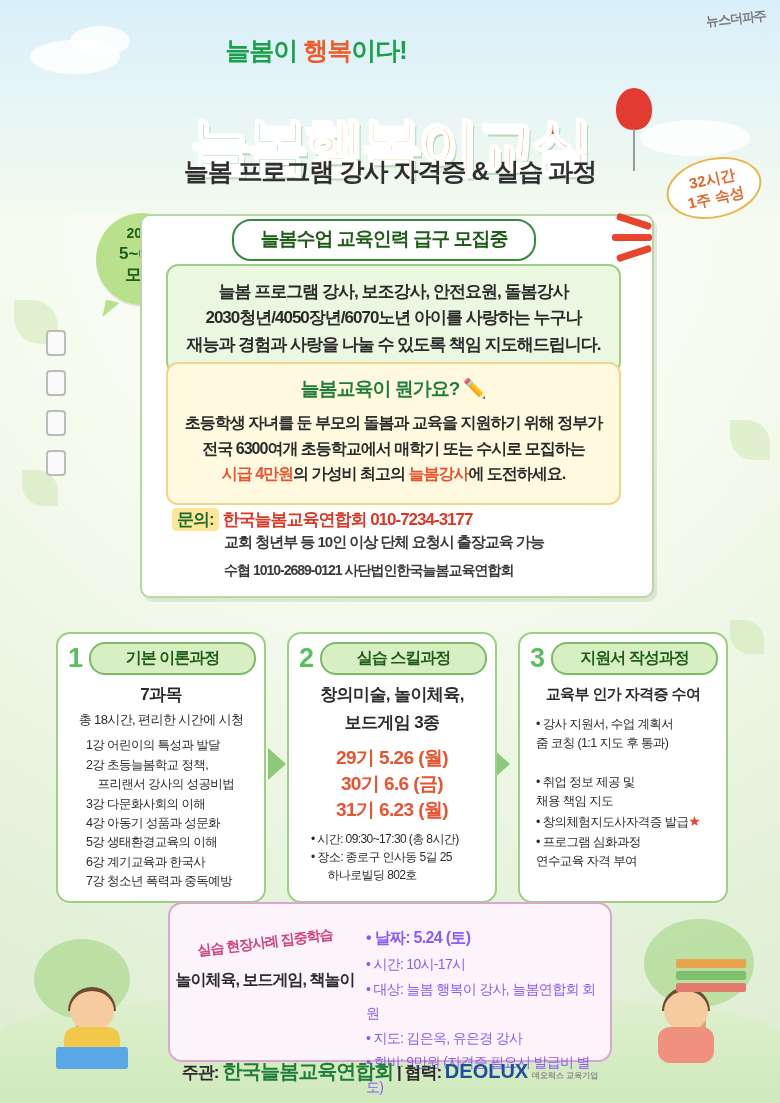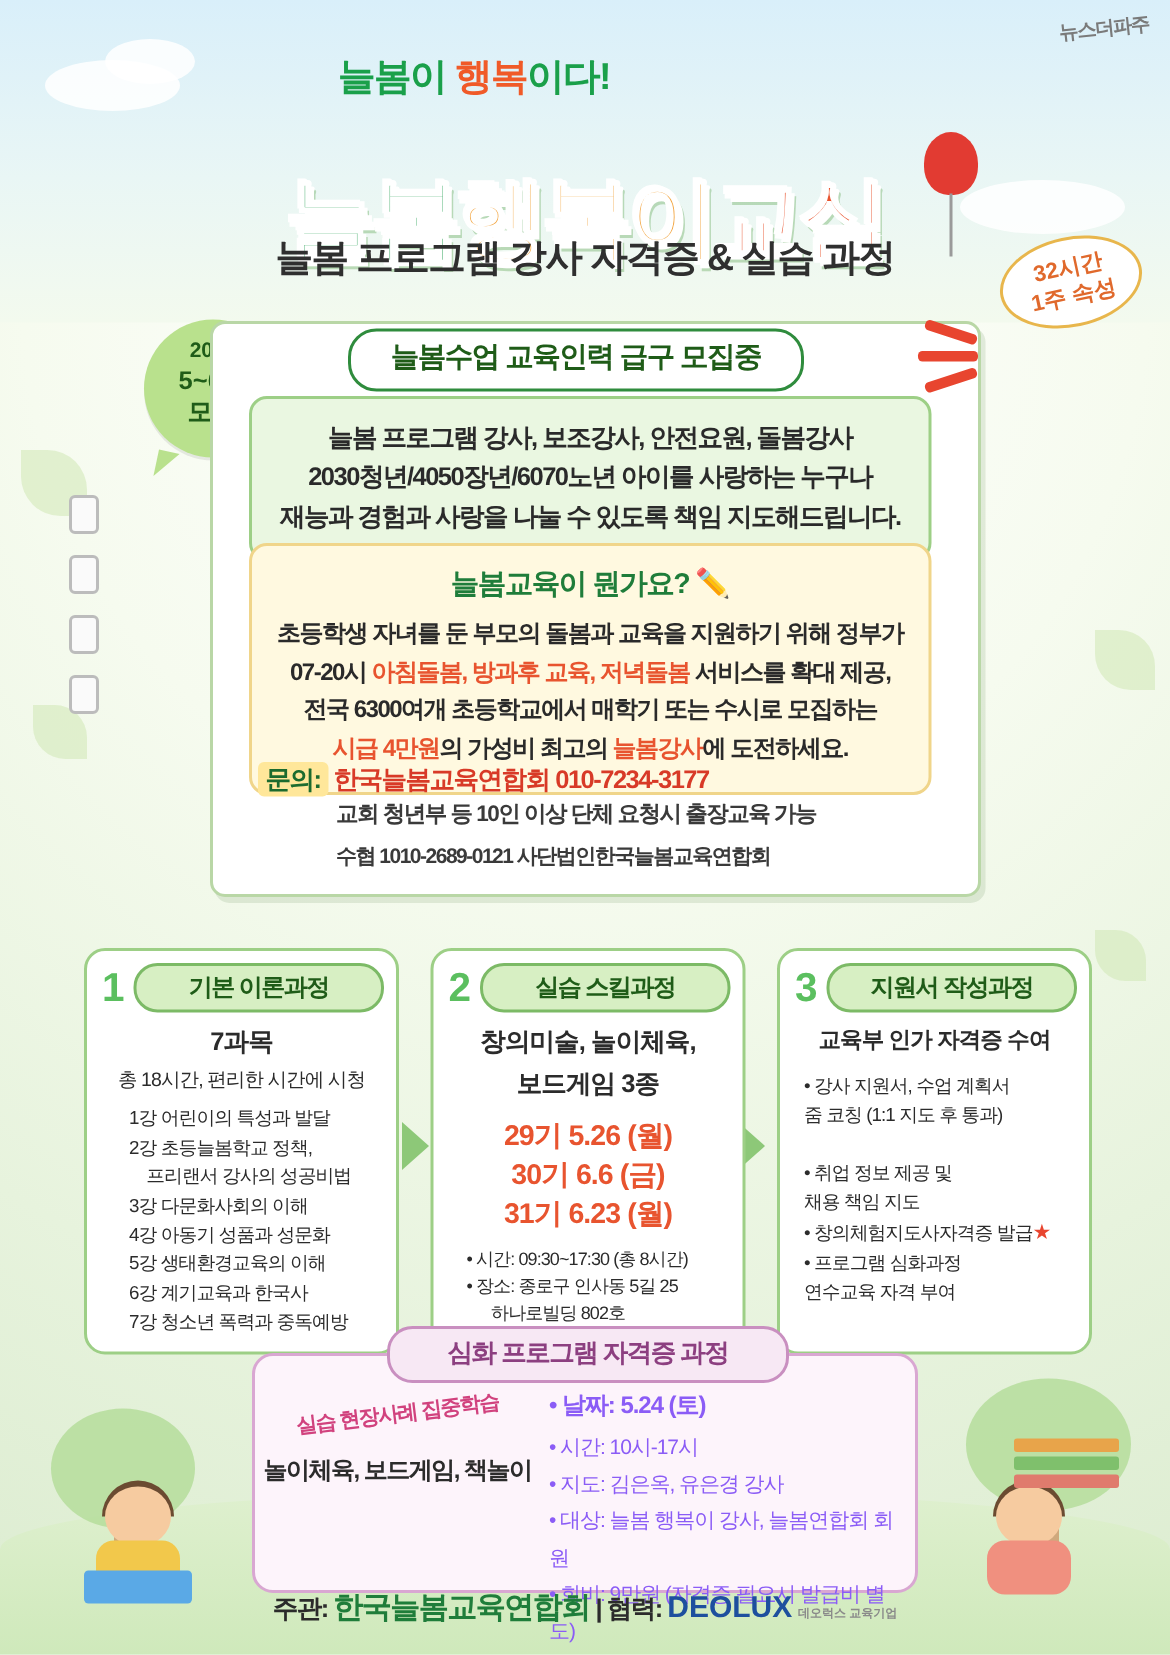--- a/index.html
+++ b/index.html
@@ -576,23 +576,20 @@
     <div>재능과 경험과 사랑을 나눌 수 있도록 책임 지도해드립니다.</div>
   </div>
 
   <div class="yellow-box">
     <div class="yellow-title">
       <span>늘봄교육이 뭔가요?</span>
       <span>✏️</span>
     </div>
     <div class="yellow-body">
       <div>초등학생 자녀를 둔 부모의 돌봄과 교육을 지원하기 위해 정부가</div>
-      <div>
-        <span>07-20시 </span><span class="or">아침돌봄, 방과후 교육, 저녁돌봄</span><span> 서비스를 확대 제공,</span>
-      </div>
       <div>전국 6300여개 초등학교에서 매학기 또는 수시로 모집하는</div>
       <div>
         <span class="or">시급 4만원</span><span>의 가성비 최고의 </span><span class="or">늘봄강사</span><span>에 도전하세요.</span>
       </div>
     </div>
   </div>
 
   <div class="contact-block">
     <div class="contact-row">
       <span class="tagline">문의:</span>
@@ -673,27 +670,26 @@
   </div>
 
   <div class="deep-card">
     <div class="deep-left">
       <div class="deep-hand">실습 현장사례 집중학습</div>
       <div class="deep-sub">놀이체육, 보드게임, 책놀이</div>
     </div>
     <div class="deep-right">
       <div class="date-em">• 날짜: 5.24 (토)</div>
       <div>• 시간: 10시-17시</div>
+      <div>• 대상: 늘봄 행복이 강사, 늘봄연합회 회원</div>
       <div>• 지도: 김은옥, 유은경 강사</div>
-      <div>• 대상: 늘봄 행복이 강사, 늘봄연합회 회원</div>
       <div>• 회비: 9만원 (자격증 필요시 발급비 별도)</div>
     </div>
   </div>
 
-  <div class="deep-banner">심화 프로그램 자격증 과정</div>
 
   <div class="kid left" style="left:48px;">
     <div class="hair"></div>
     <div class="head"></div>
     <div class="body"></div>
     <div class="book"></div>
   </div>
 
   <div class="kid right" style="right:48px;">
     <div class="hair"></div>

